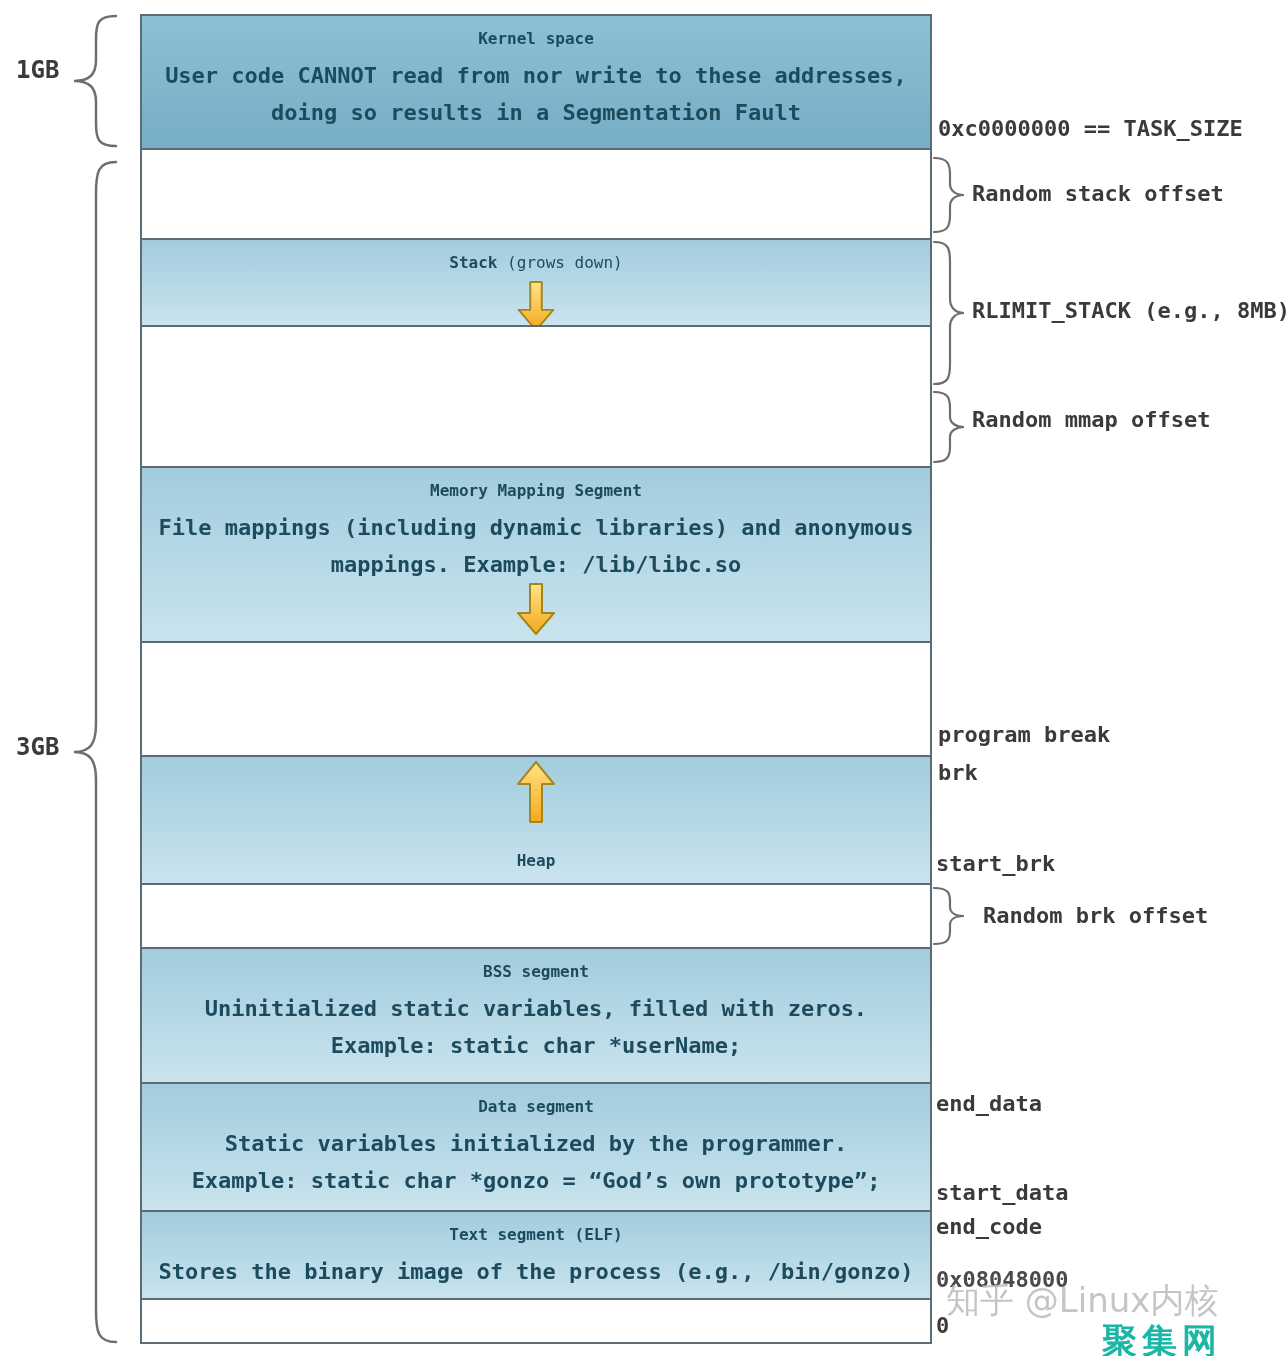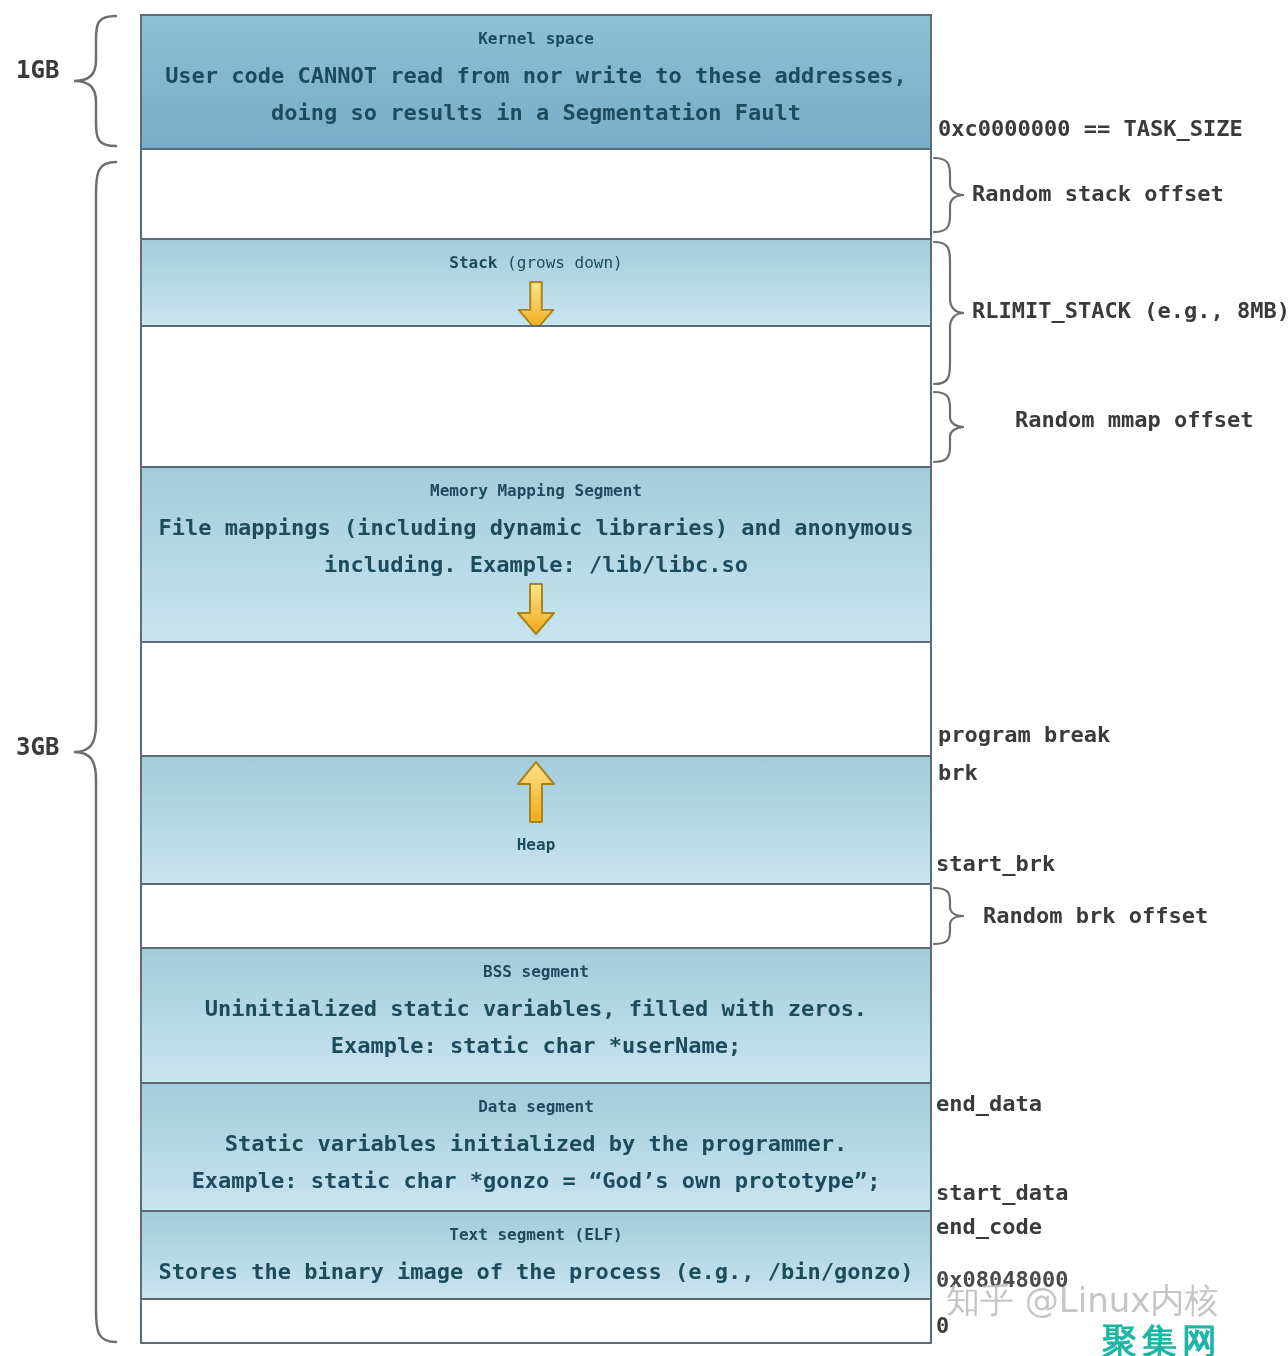--- a/index.html
+++ b/index.html
@@ -92,21 +92,21 @@
         </defs>
       <path d="M16 1 L28 1 L28 30 L40 30 L22 51 L4 30 L16 30 Z" fill="url(#g1)" stroke="#a5851e" stroke-width="2" stroke-linejoin="round"></path>
     </svg>
   </div>
 
   <div class="seg" style="top:325px; height:143px;"></div>
 
   <div class="seg blue pad-top" style="top:466px; height:177px;">
     <div class="seg-title">Memory Mapping Segment</div>
     <div class="seg-line">File mappings (including dynamic libraries) and anonymous</div>
-    <div class="seg-line">including. Example: /lib/libc.so</div>
+    <div class="seg-line">mappings. Example: /lib/libc.so</div>
     <svg class="arrow" width="44" height="52" viewBox="0 0 44 52">
       <defs>
           <linearGradient id="g2" x1="0" y1="0" x2="0" y2="1">
         <stop offset="0" stop-color="#ffe388"></stop>
             <stop offset="1" stop-color="#f4a91c"></stop>
       </linearGradient>
         </defs>
       <path d="M16 1 L28 1 L28 30 L40 30 L22 51 L4 30 L16 30 Z" fill="url(#g2)" stroke="#a5851e" stroke-width="2" stroke-linejoin="round"></path>
     </svg>
   </div>
@@ -116,21 +116,21 @@
   <div class="seg blue" style="top:755px; height:130px; justify-content:space-between;">
     <svg class="arrow" style="margin-top:3px;" width="44" height="64" viewBox="0 0 44 64">
       <defs>
           <linearGradient id="g3" x1="0" y1="0" x2="0" y2="1">
         <stop offset="0" stop-color="#ffe388"></stop>
             <stop offset="1" stop-color="#f4a91c"></stop>
       </linearGradient>
         </defs>
       <path d="M16 62 L28 62 L28 24 L40 24 L22 2 L4 24 L16 24 Z" fill="url(#g3)" stroke="#a5851e" stroke-width="2" stroke-linejoin="round"></path>
     </svg>
-    <div class="seg-title" style="margin-bottom:20px;">Heap</div>
+    <div class="seg-title" style="margin-bottom:4px;">Heap</div>
   </div>
 
   <div class="seg" style="top:883px; height:66px;"></div>
 
   <div class="seg blue pad-top" style="top:947px; height:138px;">
     <div class="seg-title">BSS segment</div>
     <div class="seg-line">Uninitialized static variables, filled with zeros.</div>
     <div class="seg-line">Example: static char *userName;</div>
   </div>
 
@@ -164,21 +164,21 @@
   </div>
   <div class="brace" style="left:932px; top:886px;">
     <svg width="34" height="60" viewBox="0 0 34 60">
       <path d="M2 2 C16 2 18 7 18 15 L18 21 C18 27 24 30 32 30 C24 30 18 33 18 39 L18 45 C18 53 16 58 2 58" stroke-width="2.2"></path>
     </svg>
   </div>
 
   <div class="lbl" style="left:938px; top:116px;">0xc0000000 == TASK_SIZE</div>
   <div class="lbl" style="left:972px; top:181px;">Random stack offset</div>
   <div class="lbl" style="left:972px; top:298px;">RLIMIT_STACK (e.g., 8MB)</div>
-  <div class="lbl" style="left:1015px; top:407px;">Random mmap offset</div>
+  <div class="lbl" style="left:972px; top:407px;">Random mmap offset</div>
   <div class="lbl" style="left:938px; top:722px;">program break</div>
   <div class="lbl" style="left:938px; top:760px;">brk</div>
   <div class="lbl" style="left:936px; top:851px;">start_brk</div>
   <div class="lbl" style="left:972px; top:903px;margin-left:11px;">Random brk offset</div>
   <div class="lbl" style="left:936px; top:1091px;">end_data</div>
   <div class="lbl" style="left:936px; top:1180px;">start_data</div>
   <div class="lbl" style="left:936px; top:1214px;">end_code</div>
   <div class="lbl addr-lbl" style="left:936px; top:1267px;">0x08048000</div>
   <div class="lbl" style="left:936px; top:1313px;">0</div>
 

